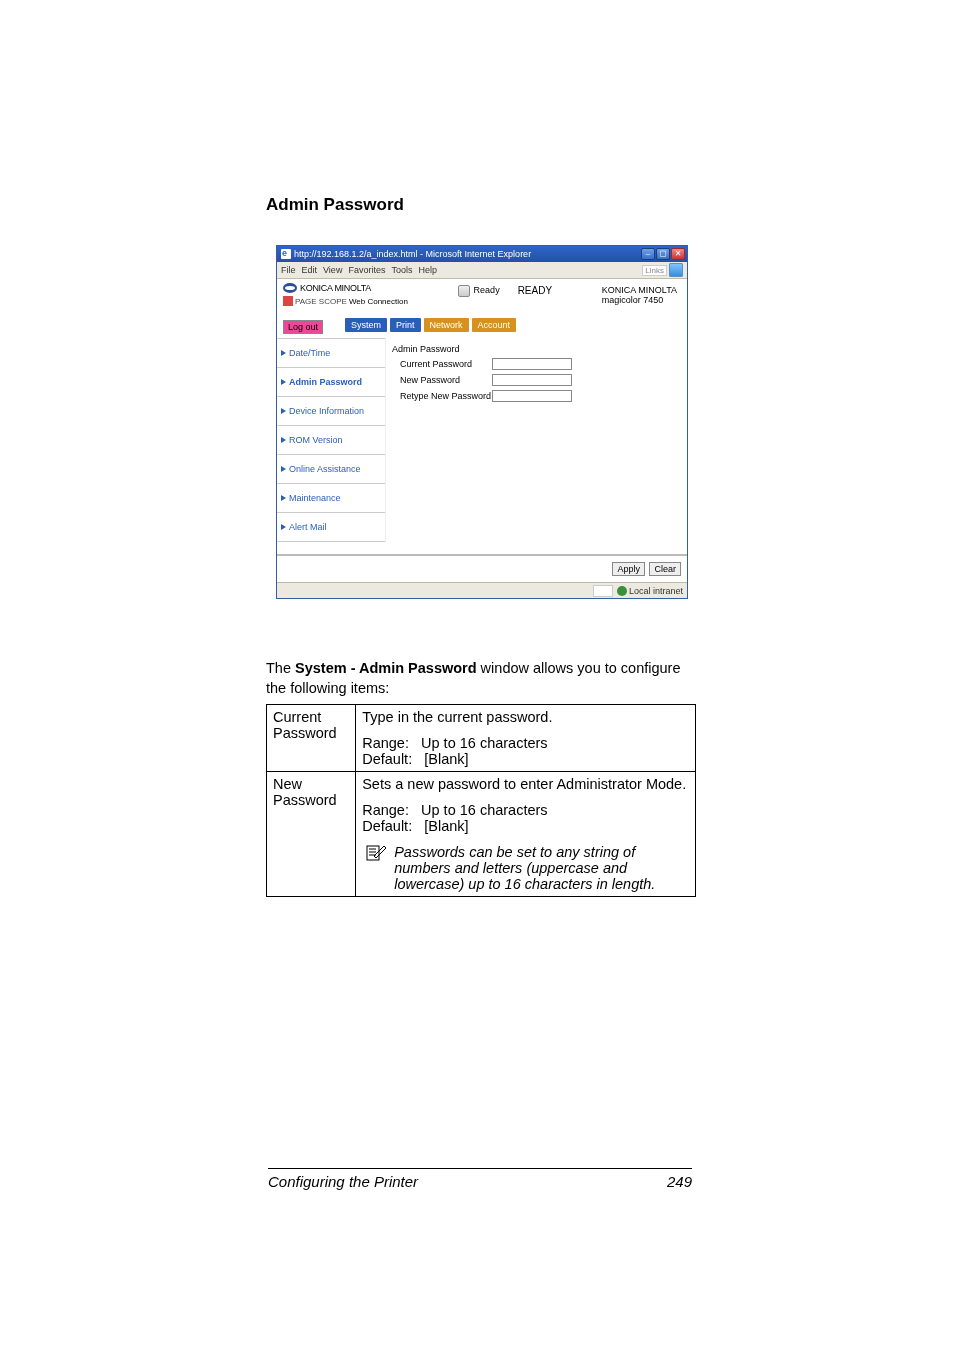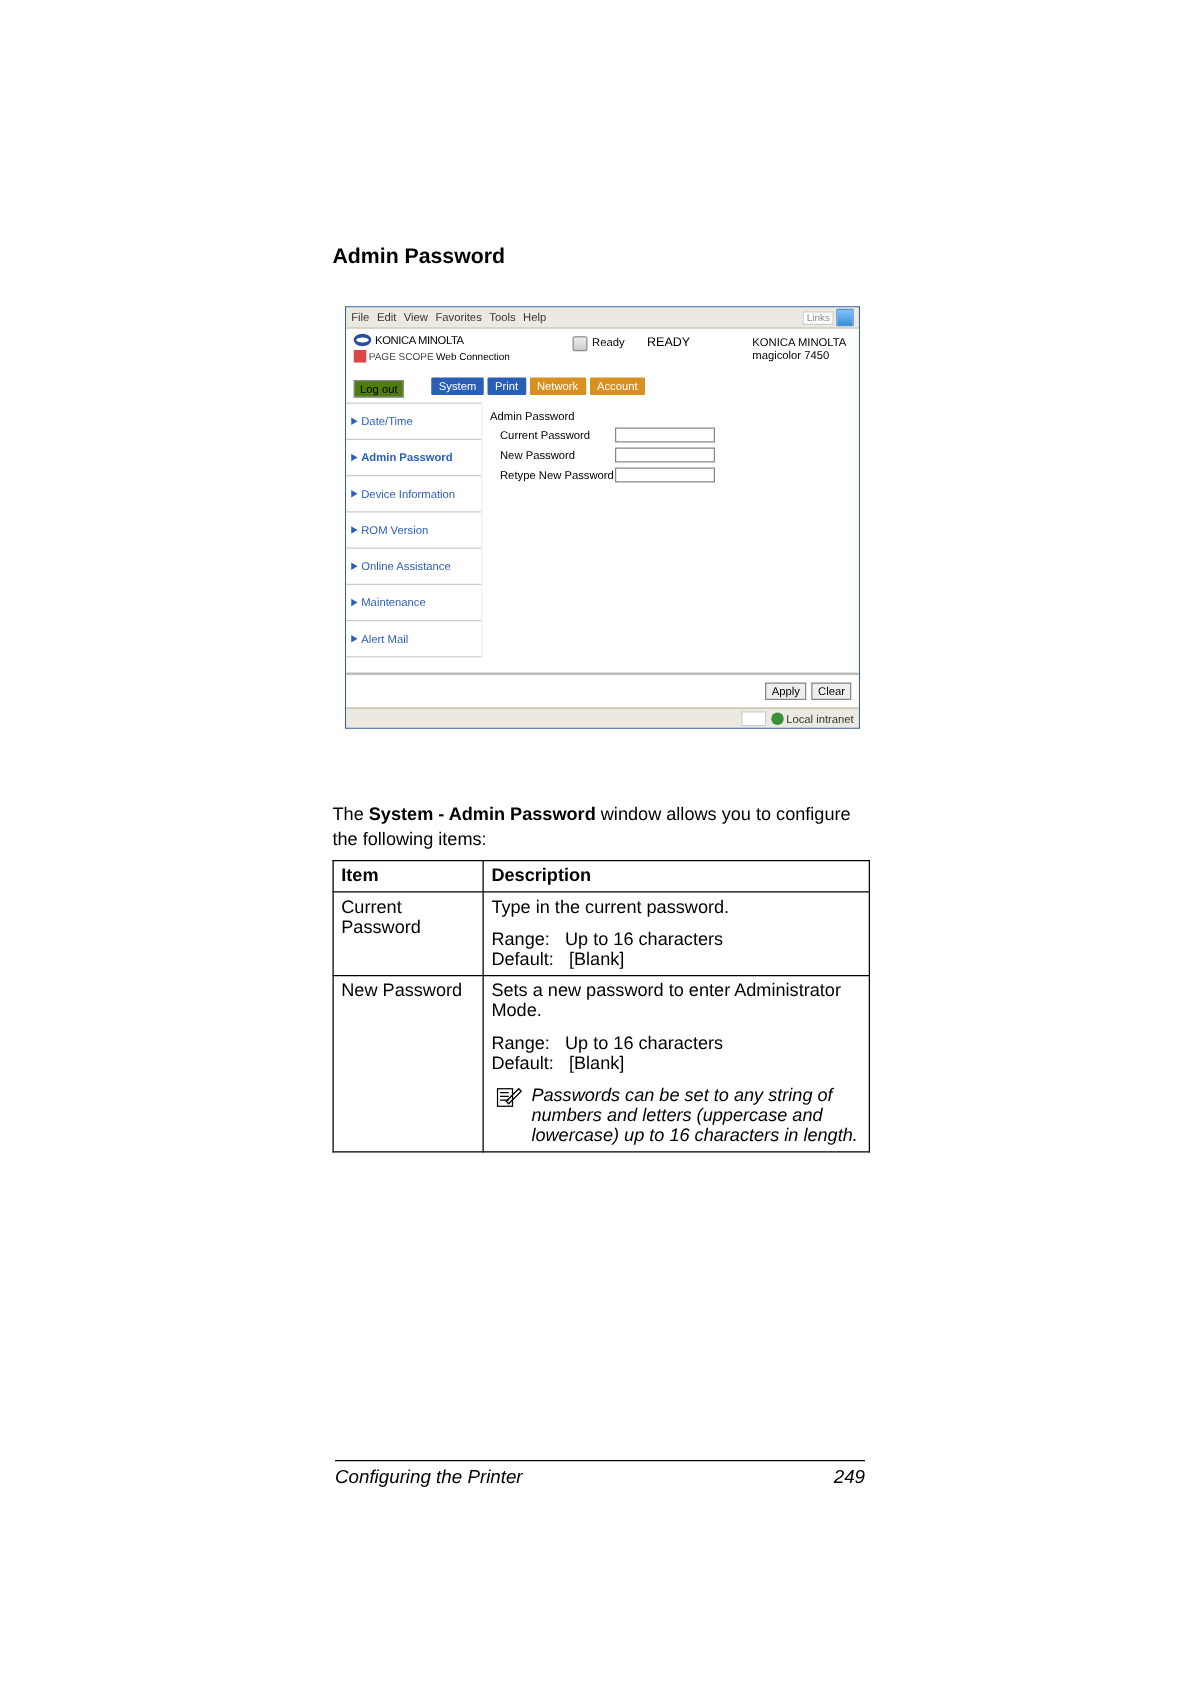--- a/index.html
+++ b/index.html
@@ -75,21 +75,21 @@
   .pagescope-row { display:flex; align-items:flex-end; gap:2px; }
   .ps-icon { width:10px; height:10px; background:#d44; display:inline-block;}
   .ps-text { font-size:8px; }
   .ps-label { font-size:8px; color:#444;}
   .hdr-mid { display:flex; align-items:flex-start; gap:4px; padding-top:2px;}
   .printer-icon { width:12px; height:12px; display:inline-block; border:1px solid #888; border-radius:2px; background:linear-gradient(#eee,#ccc);}
   .ready-txt { font-size:9px; }
   .ready-big { font-size:10px; margin-left:14px;}
   .hdr-right { text-align:left; font-size:9px; padding-top:2px;}
   .logout-row { padding: 8px 6px 2px 6px; display:flex; align-items:center; gap:22px;}
-  .logout-btn { border:1px solid #888; background:#4d7c0f; font-size:9px; padding:0 4px; height:14px; display:inline-flex; align-items:center;}
+  .logout-btn { border:1px solid #888; background:#ec4899; font-size:9px; padding:0 4px; height:14px; display:inline-flex; align-items:center;}
   .tabs-row { display:flex; gap:3px; margin-left:0px; padding-bottom:4px;}
   .tabx { font-size:9px; color:#fff; padding:2px 6px; border-radius:1px;}
   .tab-system { background:#2a5fb8;}
   .tab-print { background:#2a5fb8;}
   .tab-network { background:#d89020;}
   .tab-account { background:#d89020;}
   .body-cols { display:flex; }
   .sidebar {
     width: 108px;
     background:#fff;
@@ -141,20 +141,31 @@
   .footer-line .pnum { font-style: italic; }
 </style>
 </head>
 <body>
 
 <div class="page">
   <div class="heading">Admin Password</div>
 
   <div class="screenshot-wrap">
     <div class="ie-window">
+      <div class="ie-titlebar">
+        <div class="ie-titlebar-left">
+          <span class="ie-titlebar-icon"></span>
+          <span>http://192.168.1.2/a_index.html - Microsoft Internet Explorer</span>
+        </div>
+        <div class="ie-wincontrols">
+          <span class="ie-btn">–</span>
+          <span class="ie-btn">▢</span>
+          <span class="ie-btn close">✕</span>
+        </div>
+      </div>
       <div class="ie-menubar">
         <div class="ie-menubar-left">
           <span class="menub">File</span>
           <span class="menub">Edit</span>
           <span class="menub">View</span>
           <span class="menub">Favorites</span>
           <span class="menub">Tools</span>
           <span class="menub">Help</span>
         </div>
         <div class="ie-menubar-right">
@@ -255,24 +266,20 @@
       </div>
     </div>
   </div>
 
   <div class="intro-text">
     <span>The </span><b>System - Admin Password</b><span> window allows you to configure the following items:</span>
   </div>
 
   <table class="desc">
     <tbody>
-        <tr>
-      <th style="width:28%">Item</th>
-      <th>Description</th>
-    </tr>
     <tr>
       <td>Current Password</td>
       <td>
         <div>Type in the current password.</div>
         <div style="height:10px"></div>
         <div style="white-space:pre">Range:   Up to 16 characters</div>
         <div style="white-space:pre">Default:   [Blank]</div>
       </td>
     </tr>
     <tr>

